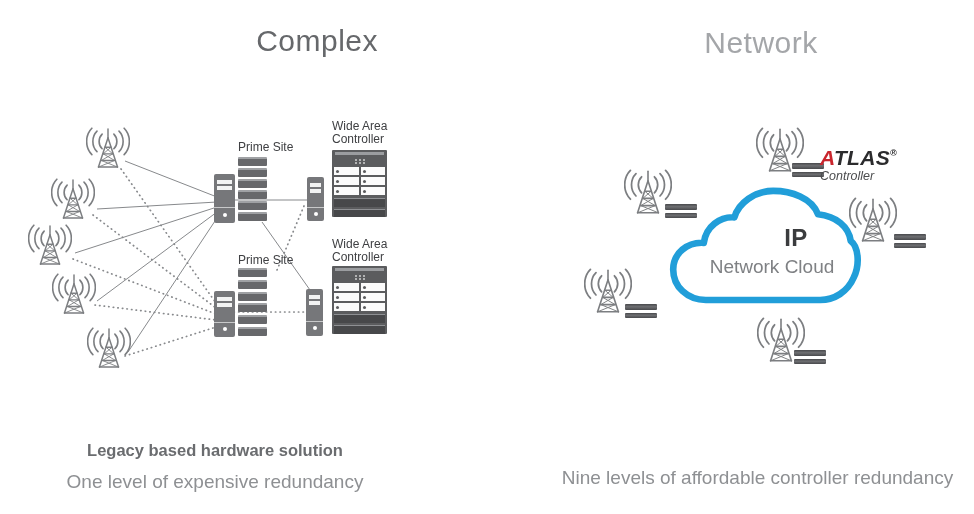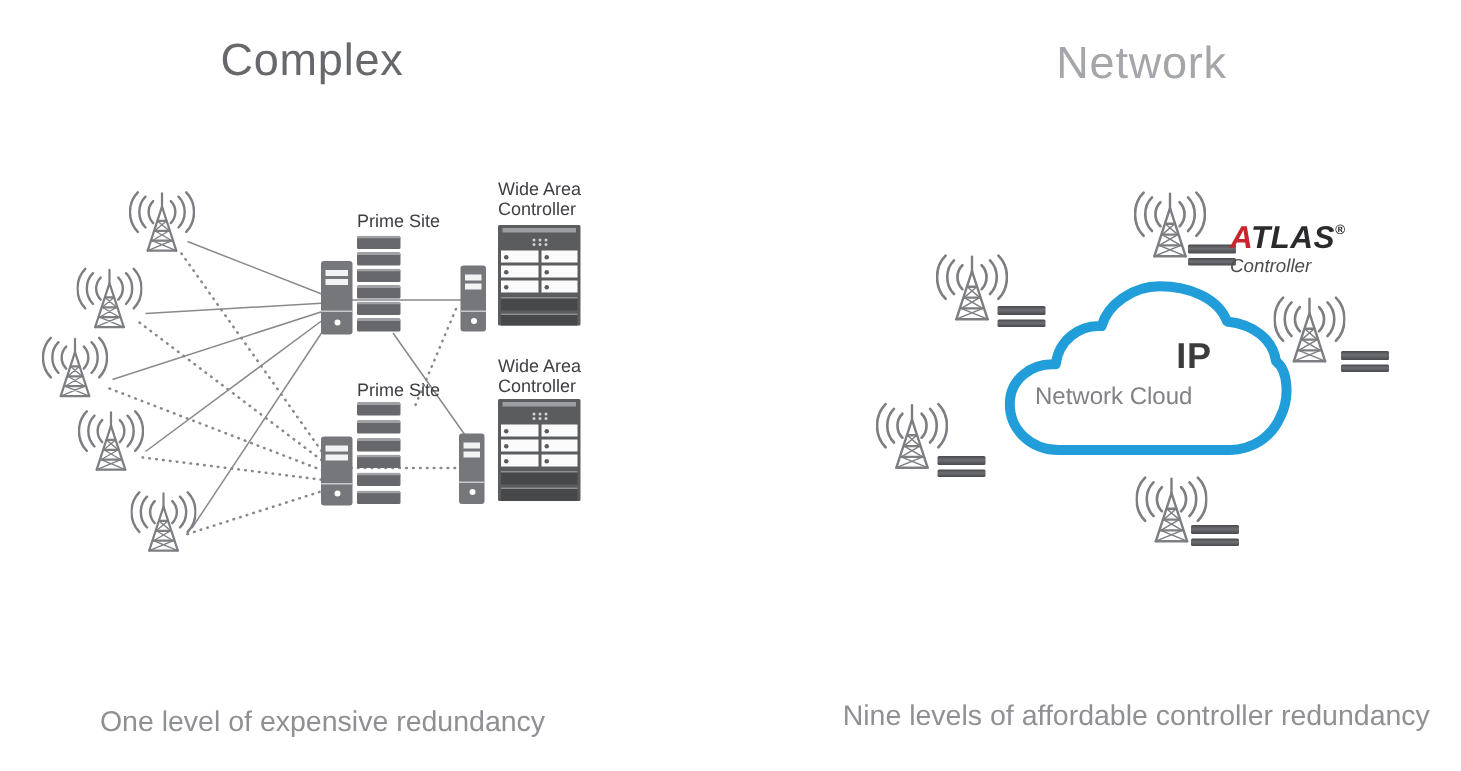--- a/index.html
+++ b/index.html
@@ -3,21 +3,21 @@
 <meta charset="utf-8">
 <style>
   html,body{margin:0;padding:0;background:#fff;}
   .stage{
     position:relative;width:974px;height:514px;background:#ffffff;overflow:hidden;
     font-family:"Liberation Sans","DejaVu Sans",sans-serif;
   }
   .abs{position:absolute;}
   
   .heading{position:absolute;text-align:center;letter-spacing:.5px;}
-  .heading.complex{left:38px;top:24px;width:340px;font-size:30px;font-weight:400;color:#66686b;}
+  .heading.complex{left:38px;top:24px;width:340px;font-size:30px;font-weight:400;color:#66686b;text-align:right;}
   .heading.simple{left:591px;top:26px;width:340px;font-size:30px;font-weight:300;color:#a4a6a9;}
   
   .cap-title{position:absolute;text-align:center;font-size:16.5px;font-weight:bold;color:#6a6c6f;}
   .cap-sub{position:absolute;text-align:center;font-size:19px;font-weight:400;color:#8e9093;}
   
   .small-label{position:absolute;font-size:12px;line-height:13px;color:#3f4043;white-space:pre-line;}
   
   .tower{position:absolute;color:#7c7e81;overflow:visible;}
   .tower svg{overflow:visible;display:block;}
   
@@ -39,21 +39,21 @@
   .wac-slots{display:grid;grid-template-columns:1fr 1fr;gap:2px;margin-bottom:3px;}
   .wac-slot{height:8px;background:#fbfbfb;position:relative;}
   .wac-slot::before{content:"";position:absolute;left:2px;top:2.5px;width:3px;height:3px;border-radius:50%;background:#5b5c5e;}
   .wac-bar{height:8px;background:#47484a;border-top:1px solid #8e9093;margin-top:2px;}
   
   .rbars{position:absolute;width:32px;}
   .rbars b{display:block;height:5.5px;margin-bottom:3px;border-radius:1px;
     background:linear-gradient(180deg,#48494c 0%,#6e6f72 45%,#48494c 100%);}
   
   .cloud-ip{position:absolute;left:764px;top:224px;width:64px;text-align:center;font-size:24px;font-weight:bold;color:#3b3c3e;letter-spacing:.5px;}
-  .cloud-sub{position:absolute;left:690px;top:256px;width:164px;text-align:left;font-size:16px;font-weight:400;color:#7f8184;}
+  .cloud-sub{position:absolute;left:690px;top:256px;width:164px;text-align:center;font-size:19px;font-weight:400;color:#7f8184;}
   
   .atlas{position:absolute;left:820px;top:143px;line-height:21px;font-style:italic;}
   .atlas-word{font-size:21px;font-weight:800;color:#2b2b2d;letter-spacing:.3px;}
   .atlas-a{color:#c9252c;}
   .atlas-reg{font-size:9px;vertical-align:9px;font-weight:700;color:#2b2b2d;}
   .atlas-sub{font-size:12.5px;color:#4c4d4f;margin-top:-2px;}
   svg.lines{position:absolute;left:0;top:0;pointer-events:none;}
 </style>
 </head>
 <body>
@@ -201,20 +201,21 @@
         <div class="wac-slot"></div>
       <div class="wac-slot"></div>
         <div class="wac-slot"></div>
       <div class="wac-slot"></div>
         <div class="wac-slot"></div>
     </div>
     <div class="wac-bar" style="margin-top:0;"></div>
     <div class="wac-bar"></div>
   </div>
 
+  <div class="cap-title" style="left:0;top:441px;width:430px;">Legacy based hardware solution</div>
   <div class="cap-sub" style="left:0;top:471px;width:430px;">One level of expensive redundancy</div>
 
   <svg class="abs" style="left:663px;top:184px;" width="204" height="130" viewBox="0 0 200 124">
     <path d="M42,112
              C24,112 10,99 10,82
              C10,66 24,55 40,56
              C42,40 56,30 70,31
              C74,17 90,5 108,5
              C126,5 146,12 152,28
              C170,30 182,40 184,54

